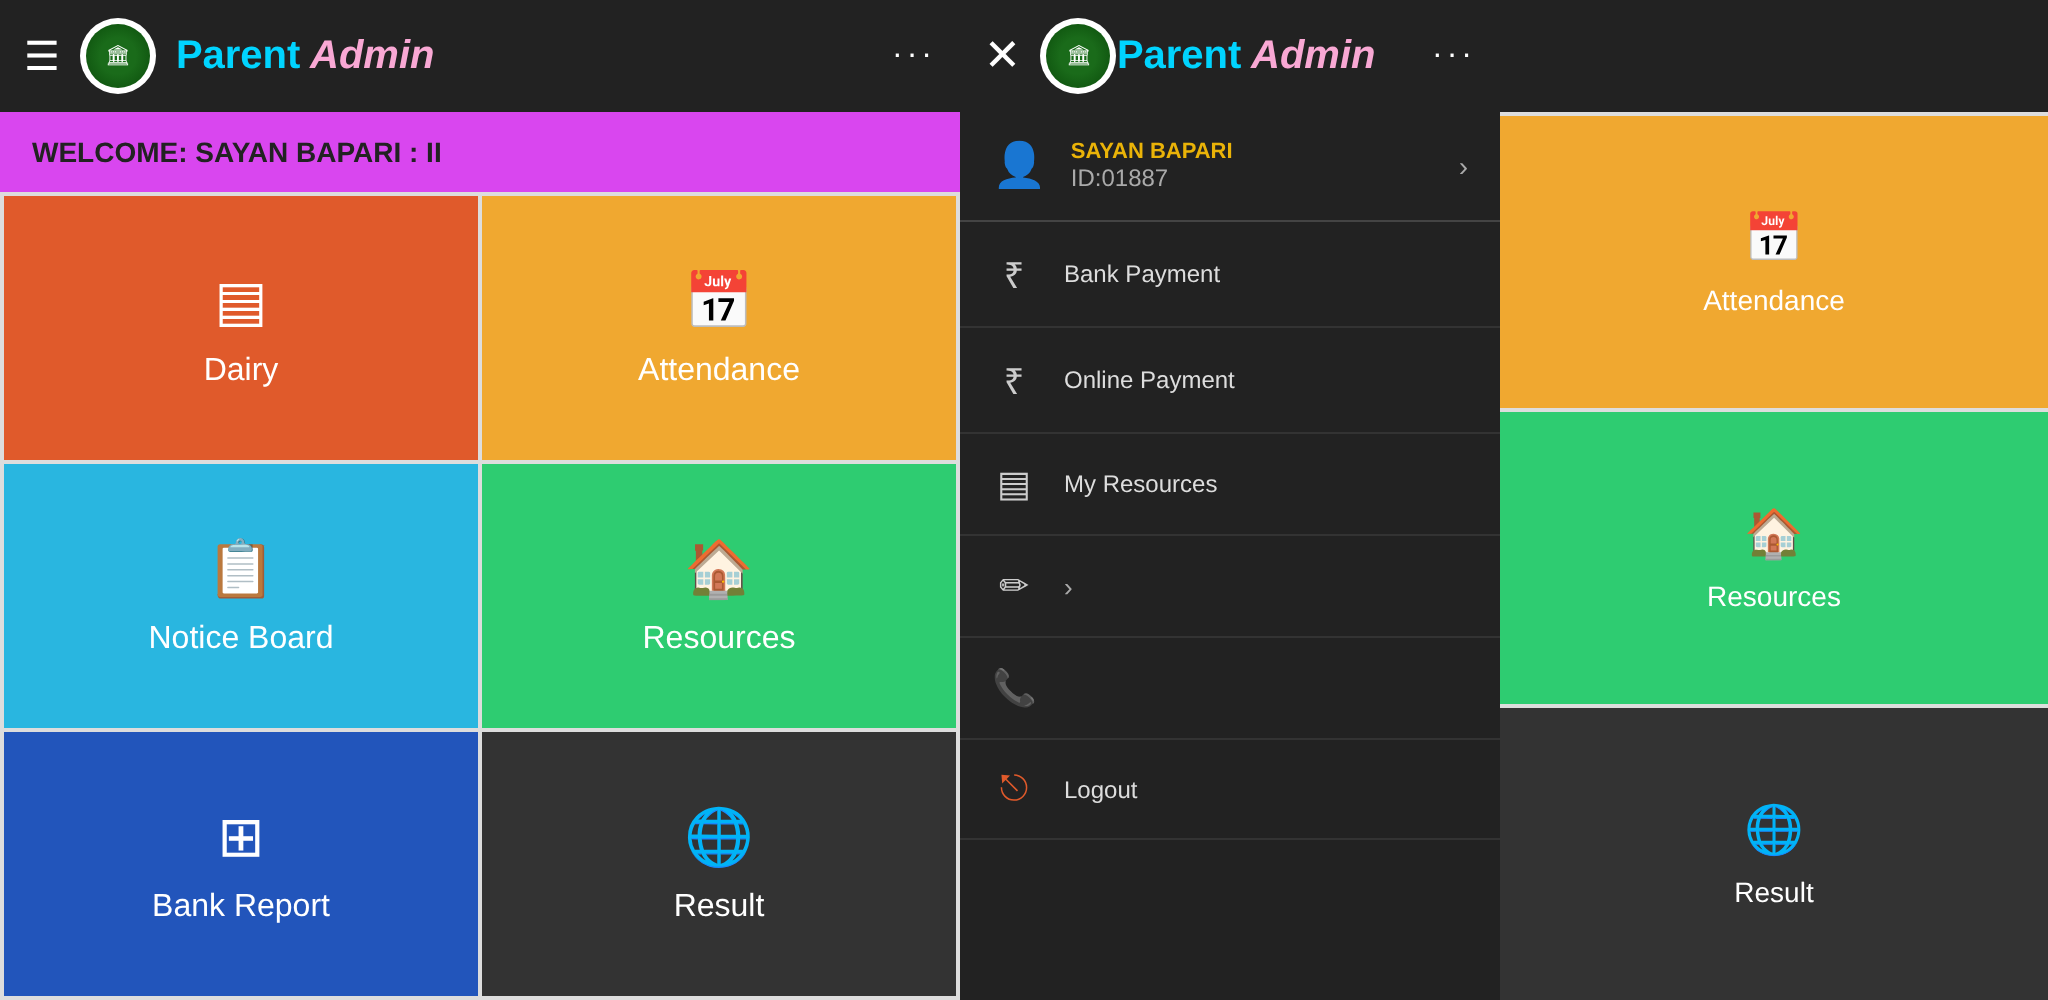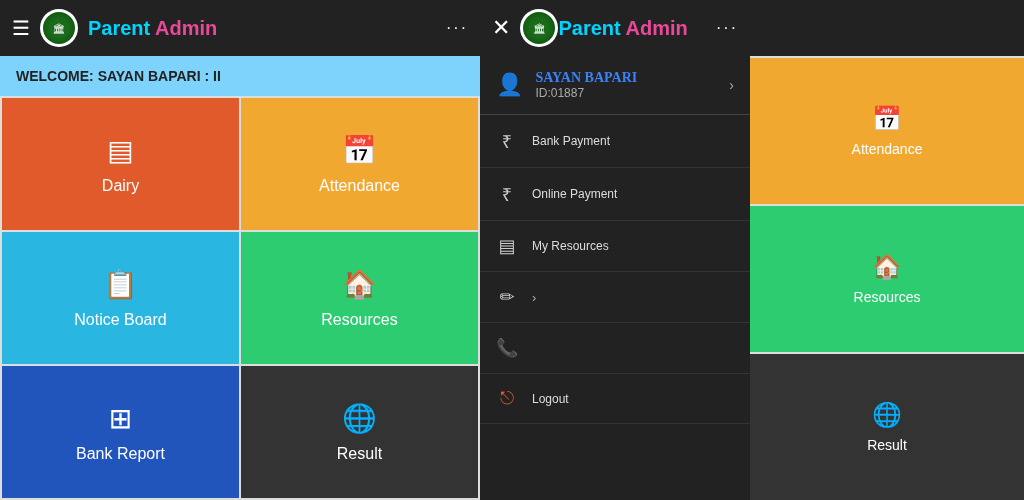--- a/index.html
+++ b/index.html
@@ -65,35 +65,36 @@
       font-size: 20px;
       font-weight: bold;
     }
 
     .header-title .parent {
       color: #00d4ff;
       margin-top: 16px;
     }
 
     .header-title .admin {
-      color: #ec4899;
+      color: #f9a8d4;
+      font-style: italic;
     }
 
     .more-icon {
       color: #fff;
       font-size: 16px;
       letter-spacing: 2px;
     }
 
     .welcome-bar {
       padding: 12px 16px;
       font-size: 14px;
       font-weight: bold;
       color: #222;
-      background: #7dd3fc;
+      background: #d946ef;
     }
 
     .grid-container {
       display: grid;
       grid-template-columns: 1fr 1fr;
       grid-template-rows: repeat(3, 1fr);
       flex: 1;
       gap: 2px;
       background: #ddd;
       padding: 2px;
@@ -174,24 +175,23 @@
       color: #aaa;
       font-size: 22px;
       margin-right: 12px;
     }
 
     .user-info {
       flex: 1;
     }
 
     .user-name {
-      color: #3b82f6;
-      font-size: 14px;
+      color: #eab308;
+      font-size: 11px;
       font-weight: bold;
-      font-family: Liberation Serif, serif;
     }
 
     .user-id {
       color: #aaa;
       font-size: 12px;
     }
 
     .chevron-right {
       color: #aaa;
       font-size: 14px;

